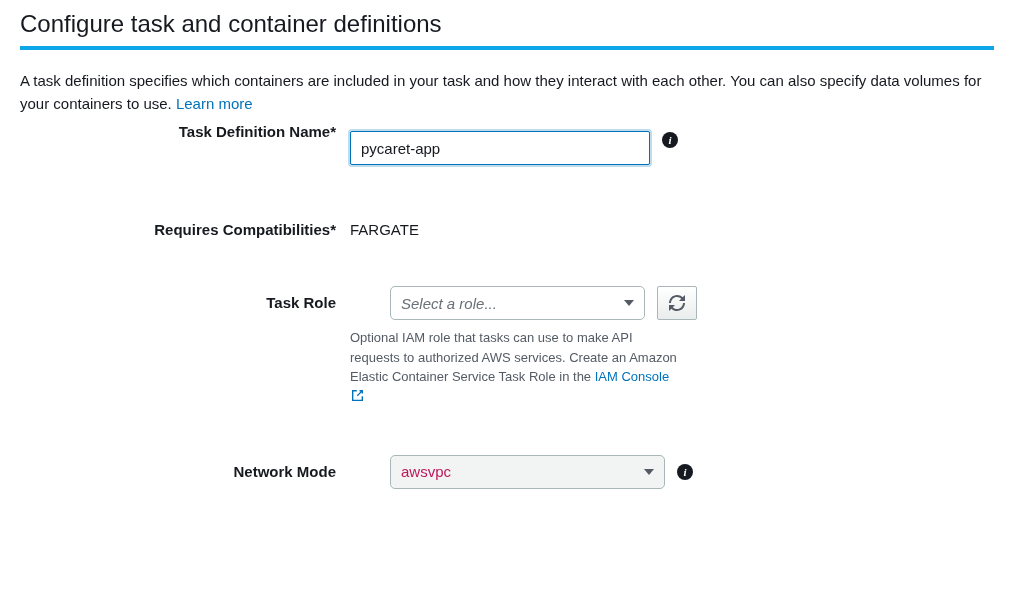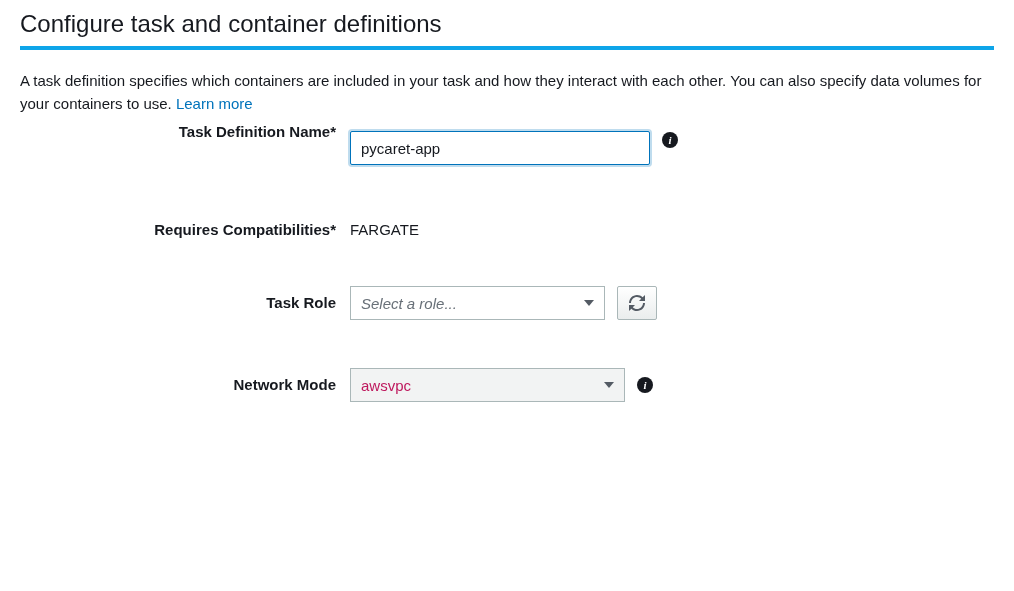--- a/index.html
+++ b/index.html
@@ -69,28 +69,29 @@
     }
     .static-value {
       padding-top: 8px;
       font-size: 15px;
       color: #16191f;
     }
     .select-box {
       width: 255px;
       height: 34px;
       border: 1px solid #aab7b8;
-      border-radius: 0;
+      border-radius: 5px;
       background: #fff;
       display: flex;
       align-items: center;
       justify-content: space-between;
       padding: 0 10px;
       cursor: pointer;
       font-size: 15px;
+      margin-left: 40px;
     }
     .select-box.disabled-look {
       background: #f2f3f3;
       width: 275px;
     }
     .select-placeholder {
       color: #687078;
       font-style: italic;
     }
     .select-value {
@@ -185,20 +186,26 @@
         <span class="select-placeholder">Select a role...</span>
         <span class="caret-down"></span>
       </div>
       <button class="refresh-btn">
         <svg viewBox="0 0 16 16">
           <path fill="#545b64" d="M13.6 2.3C12.2 0.9 10.2 0 8 0 3.6 0 0 3.6 0 8h2c0-3.3 2.7-6 6-6 1.7 0 3.2 0.7 4.2 1.8L10 6h6V0l-2.4 2.3z"></path>
           <path fill="#545b64" d="M14 8c0 3.3-2.7 6-6 6-1.7 0-3.2-0.7-4.2-1.8L6 10H0v6l2.4-2.3C3.8 15.1 5.8 16 8 16c4.4 0 8-3.6 8-8h-2z"></path>
         </svg>
       </button>
     </div>
+    <div class="help-text">
+      <span>Optional IAM role that tasks can use to make API requests to authorized AWS services. Create an Amazon Elastic Container Service Task Role in the </span><a href="#"><span>IAM Console</span><span class="ext-link-icon"><svg width="11" height="11" viewBox="0 0 16 16">
+              <path fill="#0073bb" d="M11 0v2h1.6L7 7.6 8.4 9 14 3.4V5h2V0z"></path>
+              <path fill="#0073bb" d="M14 14H2V2h5V0H0v16h16V9h-2z"></path>
+            </svg></span></a>
+    </div>
   </div>
 </div>
 
 <div class="form-row">
   <div class="form-label">Network Mode</div>
   <div class="form-control-col">
     <div class="form-control-wrap">
       <div class="select-box disabled-look">
         <span class="select-value">awsvpc</span>
         <span class="caret-down"></span>

